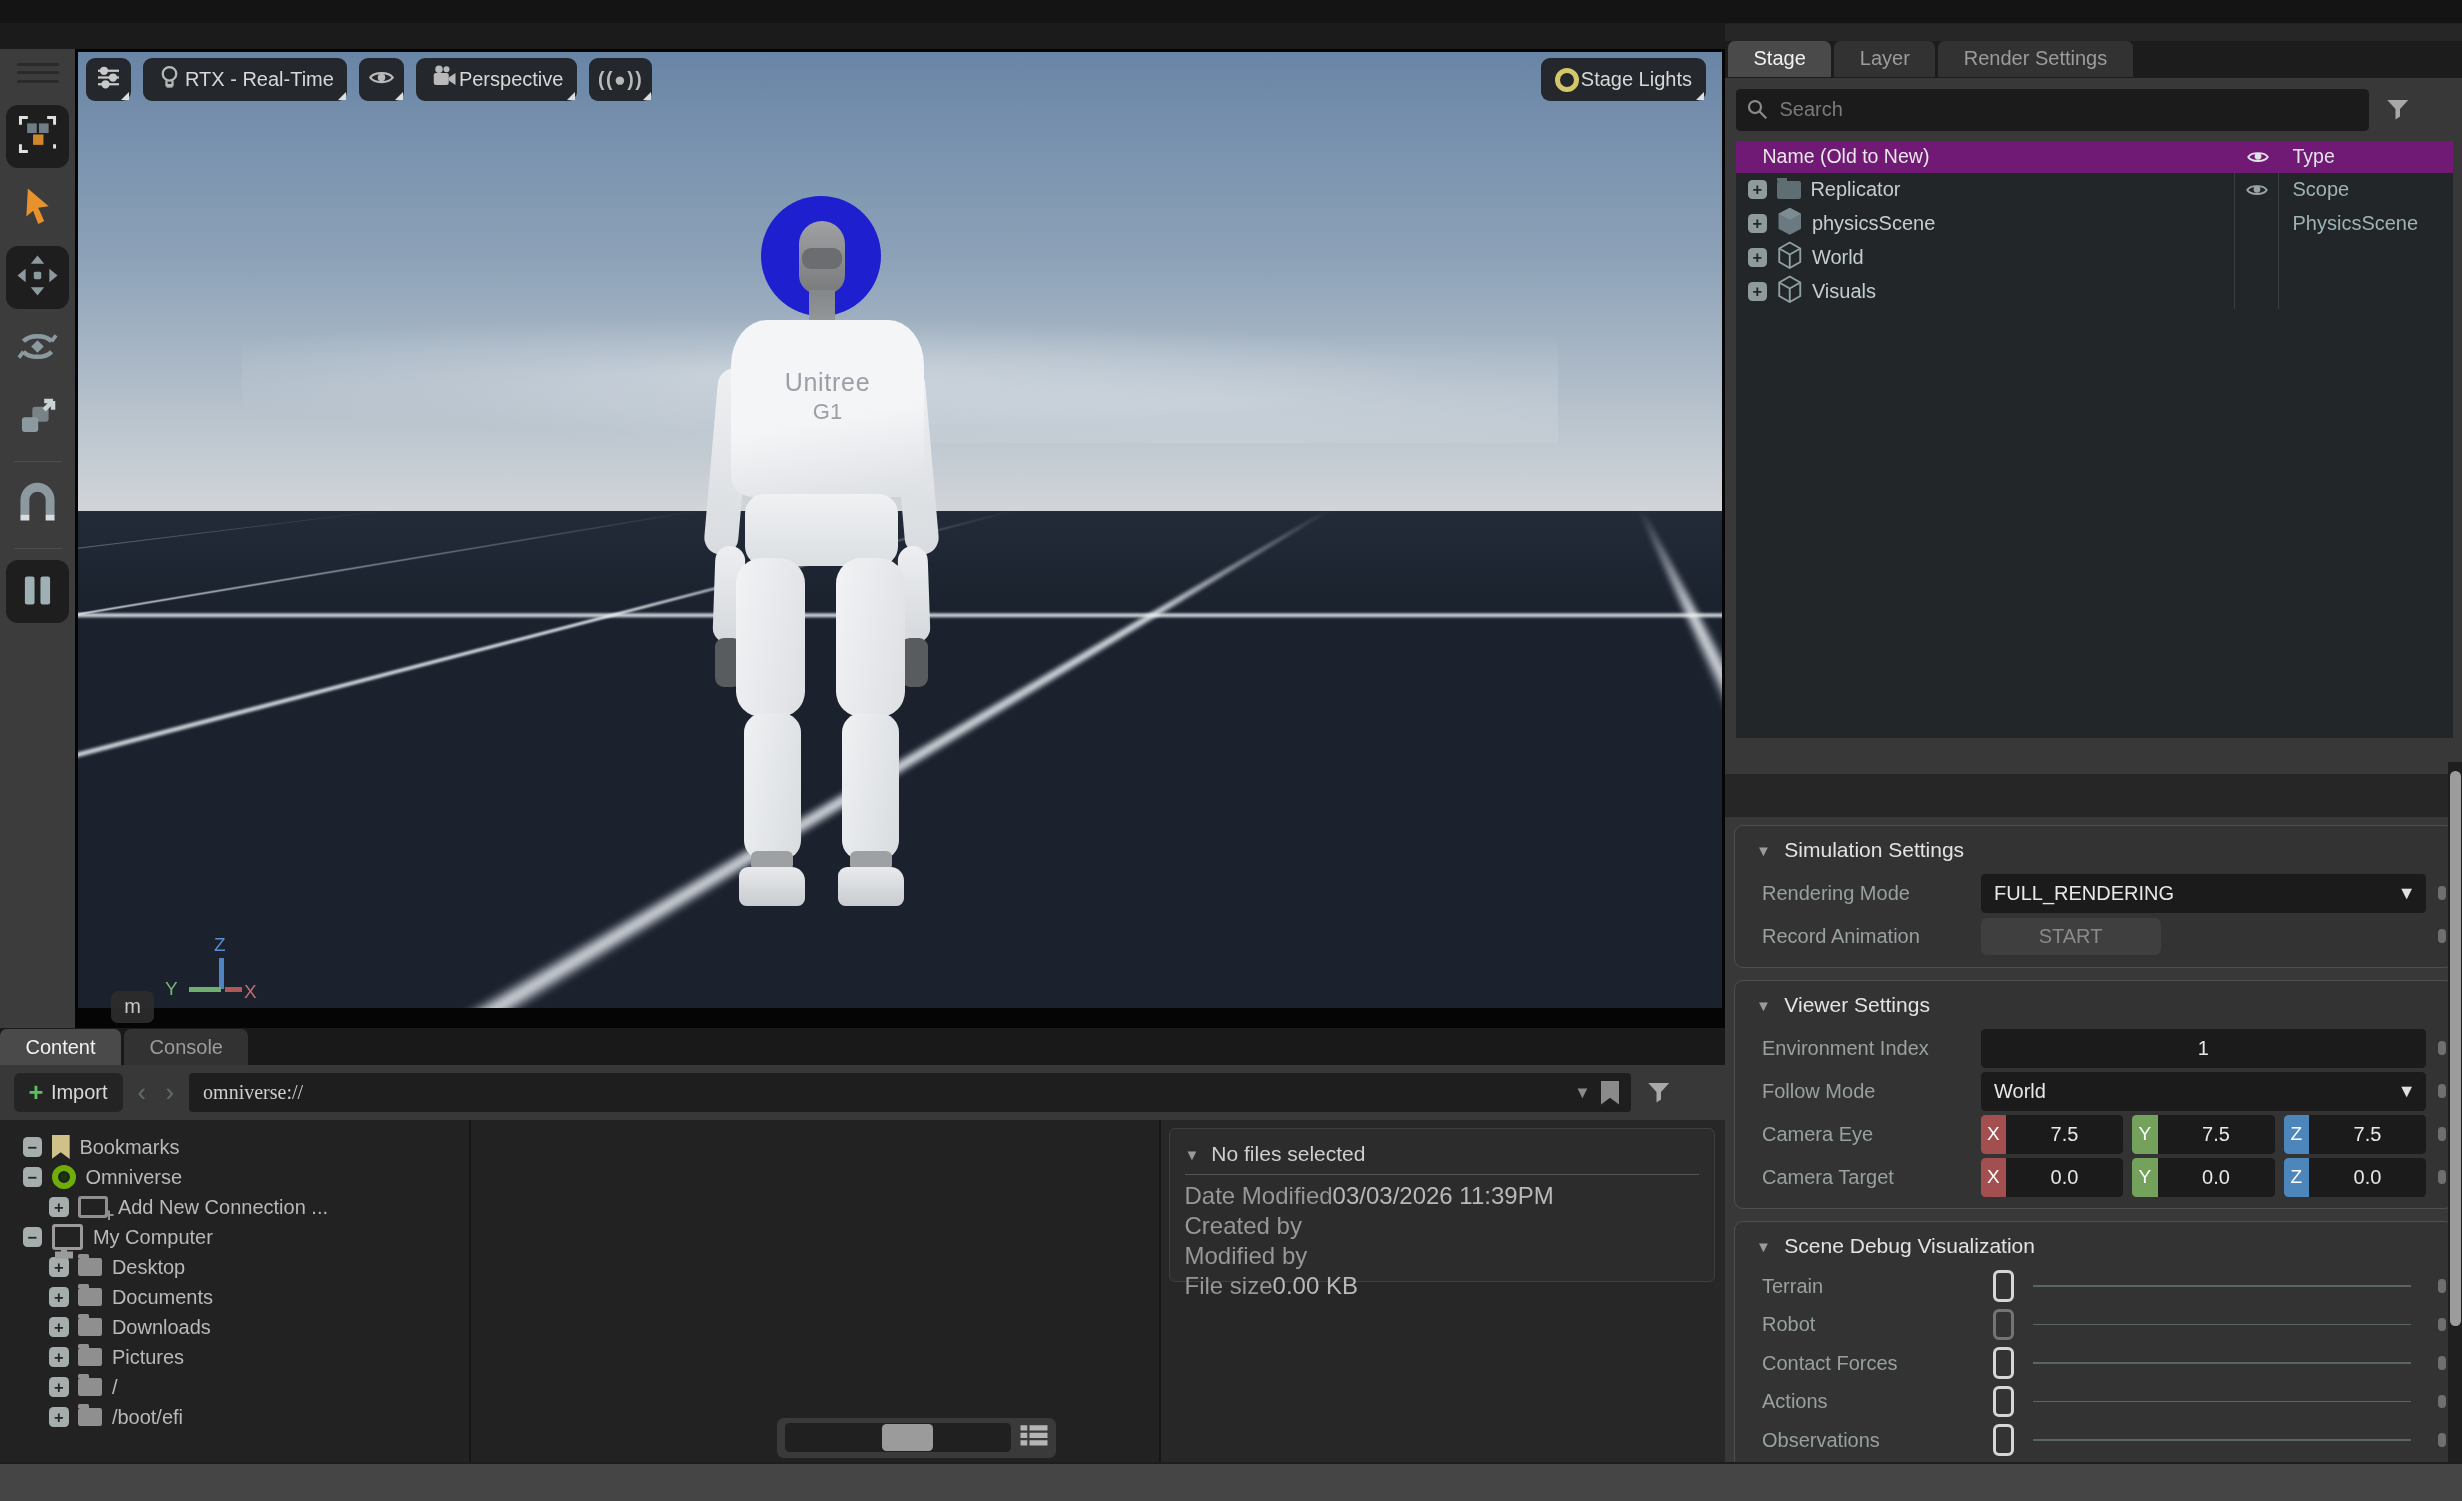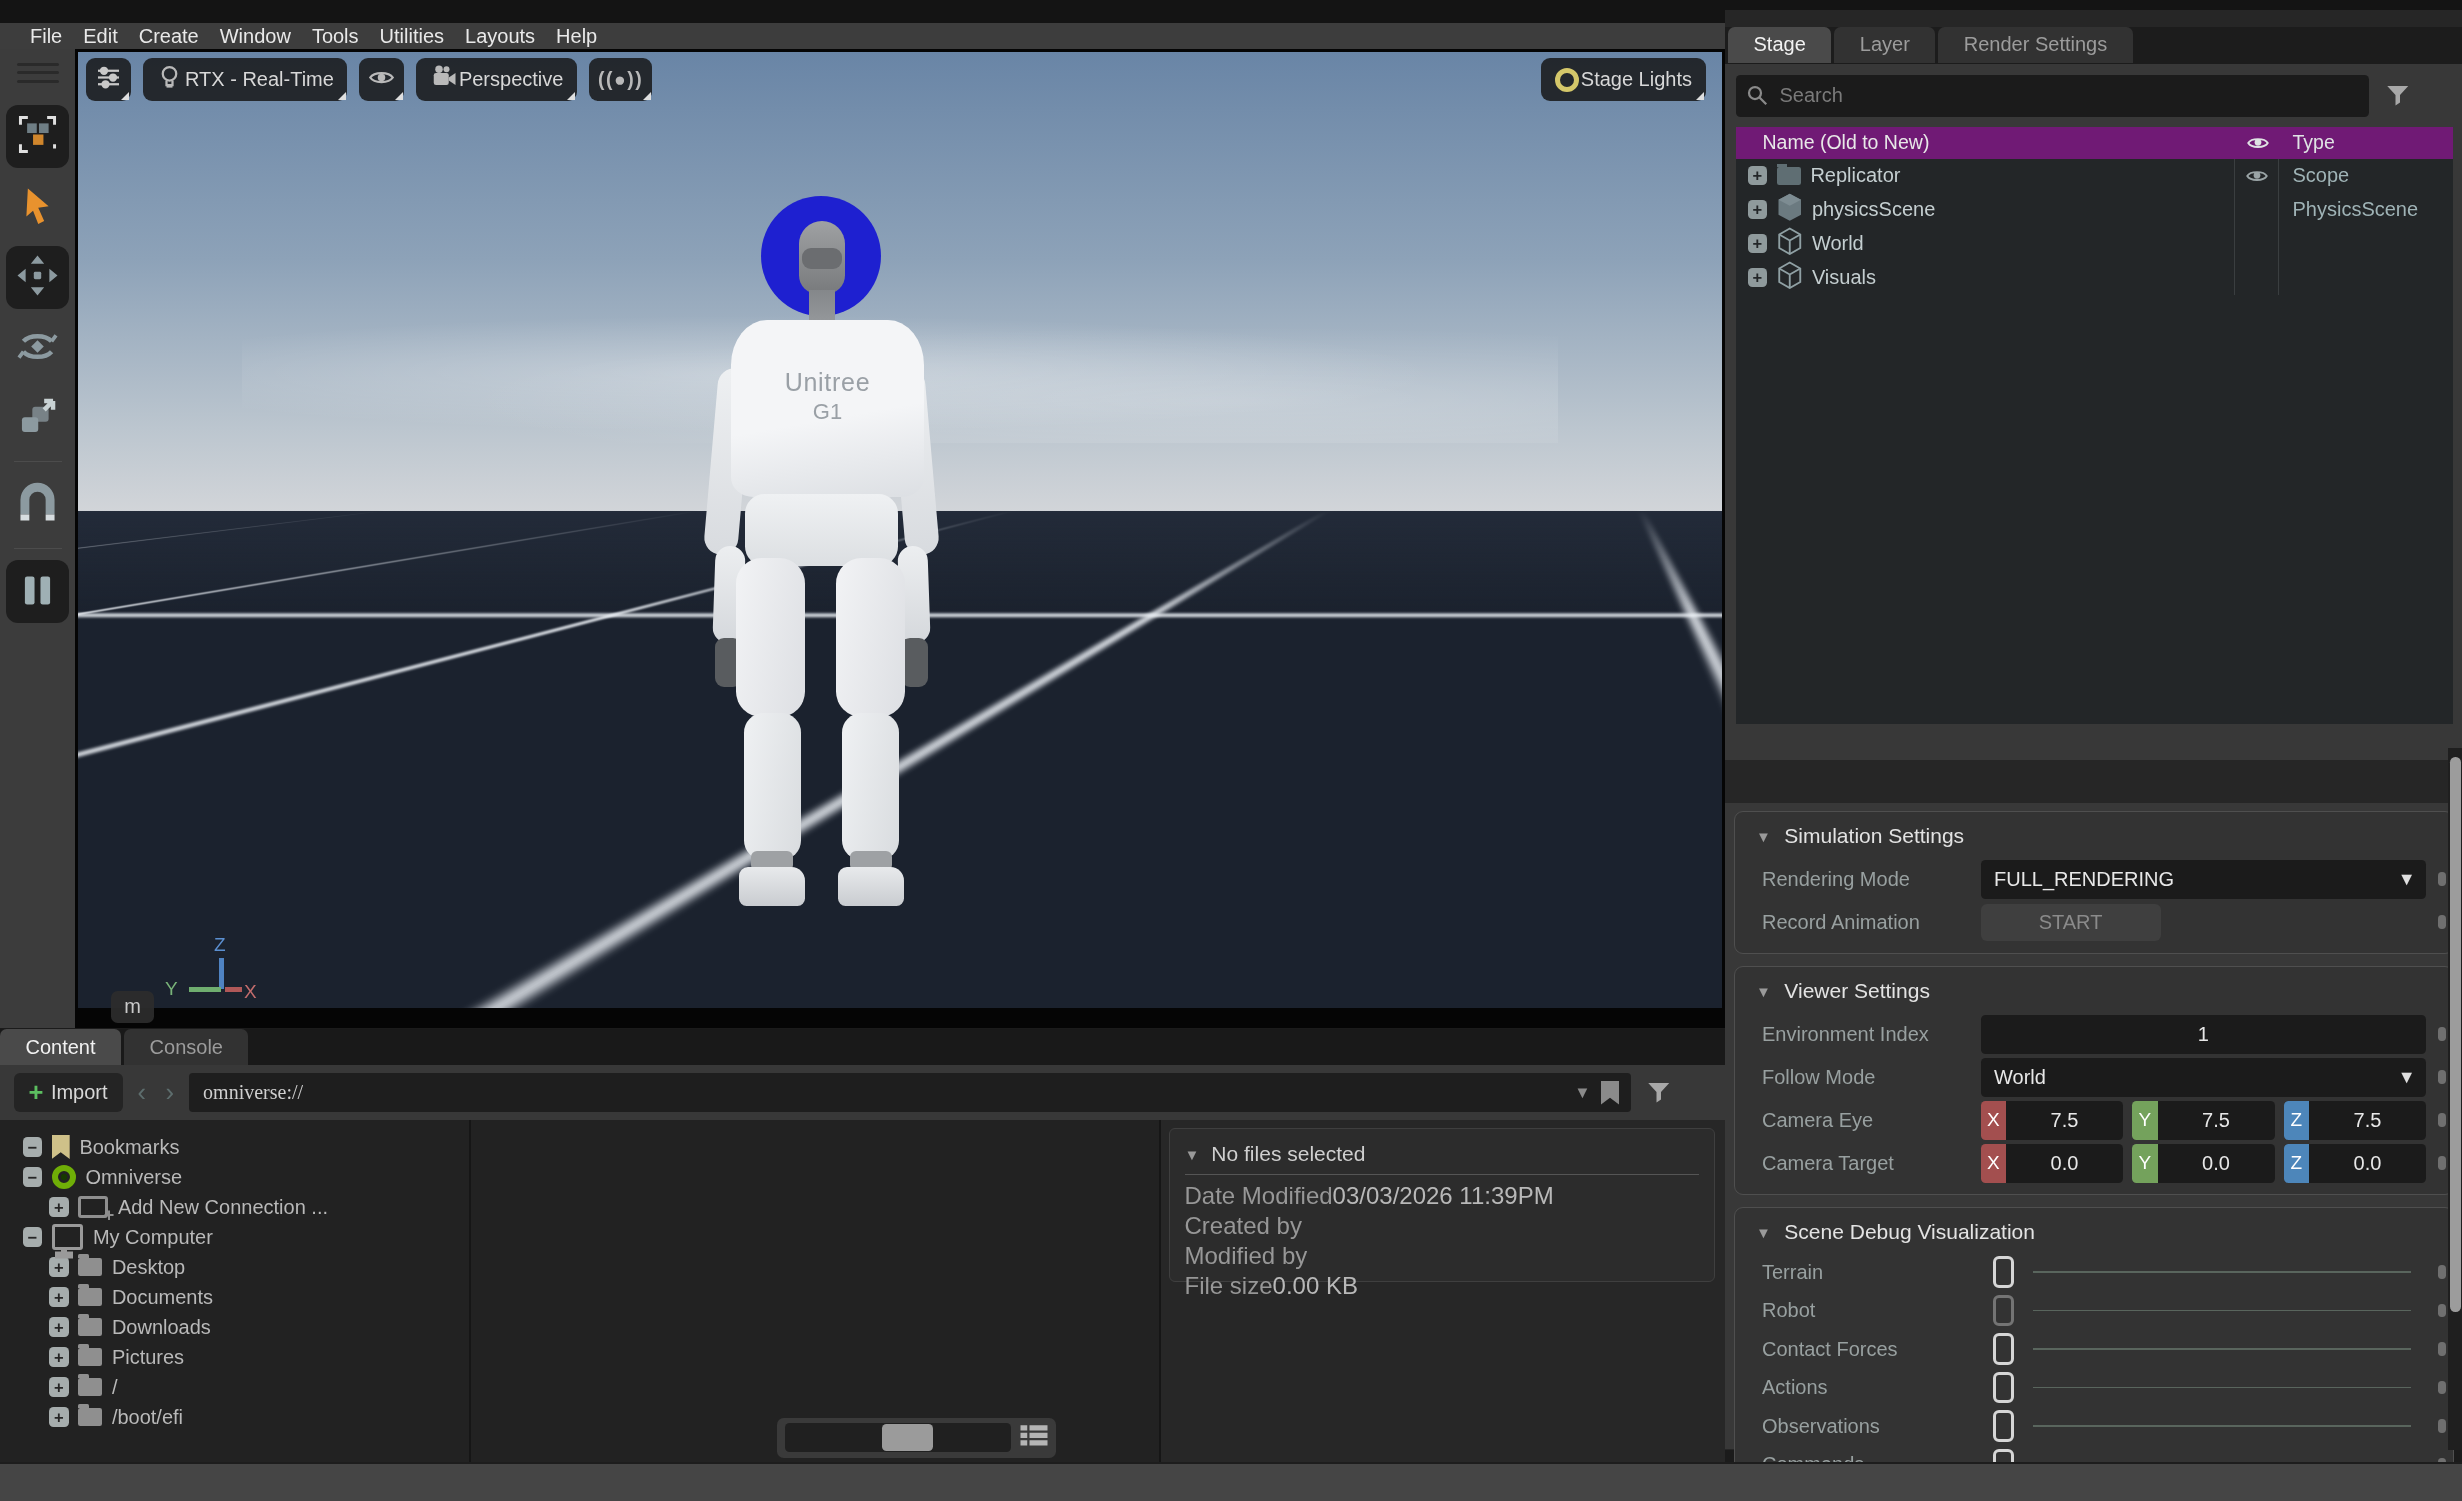--- a/index.html
+++ b/index.html
@@ -141,21 +141,21 @@
   .zs-thumb{position:absolute;left:43%;top:0.7px;width:51px;height:27px;background:#9b9b9b;border-radius:4.5px}
   .grid-ic{color:#b5b5b5}
   .details-box{position:absolute;left:7.5px;top:7.5px;right:10.5px;height:154px;background:#2c2c2c;
        border:1.5px solid #3f3f3f;border-radius:6px;padding:9px 15px;box-sizing:border-box}
   .db-head{display:flex;align-items:center;gap:12px;font-size:21px;color:#cfcfcf;height:33px}
   .caret{color:#9a9a9a;font-size:15px}
   .db-sep{height:1.5px;background:#555;margin:3px 0 6px 0}
   .db-row{display:flex;justify-content:flex-start;font-size:24px;height:30px;align-items:center}
   .db-row .lbl{color:#979797}.db-row .val{color:#b8b8b8}
   
-  .right-panel{position:absolute;left:1725px;top:10px;width:738px;height:1440px;background:#262626}
+  .right-panel{position:absolute;left:1725px;top:24px;width:738px;height:1440px;background:#262626}
   .rp-tabbar{position:absolute;left:0;top:16.5px;width:738px;height:37px;background:#1c1c1c;display:flex;
        padding-left:3px;box-sizing:border-box}
   .stage-section{position:absolute;left:0;top:54px;width:738px;height:696px;background:#383838;
        padding:10.5px;box-sizing:border-box}
   .search-row{display:flex;align-items:center;gap:12px}
   .search-box{flex:1;height:42px;background:#1b1b1b;border-radius:4.5px;display:flex;align-items:center;
        padding:0 10.5px;gap:9px}
   .search-box svg{width:22.5px;height:22.5px;color:#8a8a8a}
   .search-input{flex:1;background:transparent;border:none;outline:none;color:#cfcfcf;font-size:20px;
        font-family:"Liberation Sans",sans-serif}
@@ -213,30 +213,20 @@
   .status-bar{position:absolute;left:0;top:1462px;width:2462px;height:39px;background:#454545;
        border-top:2.2px solid #1d1d1d;box-sizing:border-box}
 </style>
 </head>
 <body>
 
 <div class="app">
 
   <div class="top-strip"></div>
 
-  <div class="menubar">
-    <div class="menu-item">File</div>
-    <div class="menu-item">Edit</div>
-    <div class="menu-item">Create</div>
-    <div class="menu-item">Window</div>
-    <div class="menu-item">Tools</div>
-    <div class="menu-item">Utilities</div>
-    <div class="menu-item">Layouts</div>
-    <div class="menu-item">Help</div>
-  </div>
   <div class="menubar-filler"></div>
 
   <div class="left-toolbar">
     <div class="grip">
         <div></div>
         <div></div>
         <div></div>
       </div>
     <div class="tool-btn active">
       <span>

